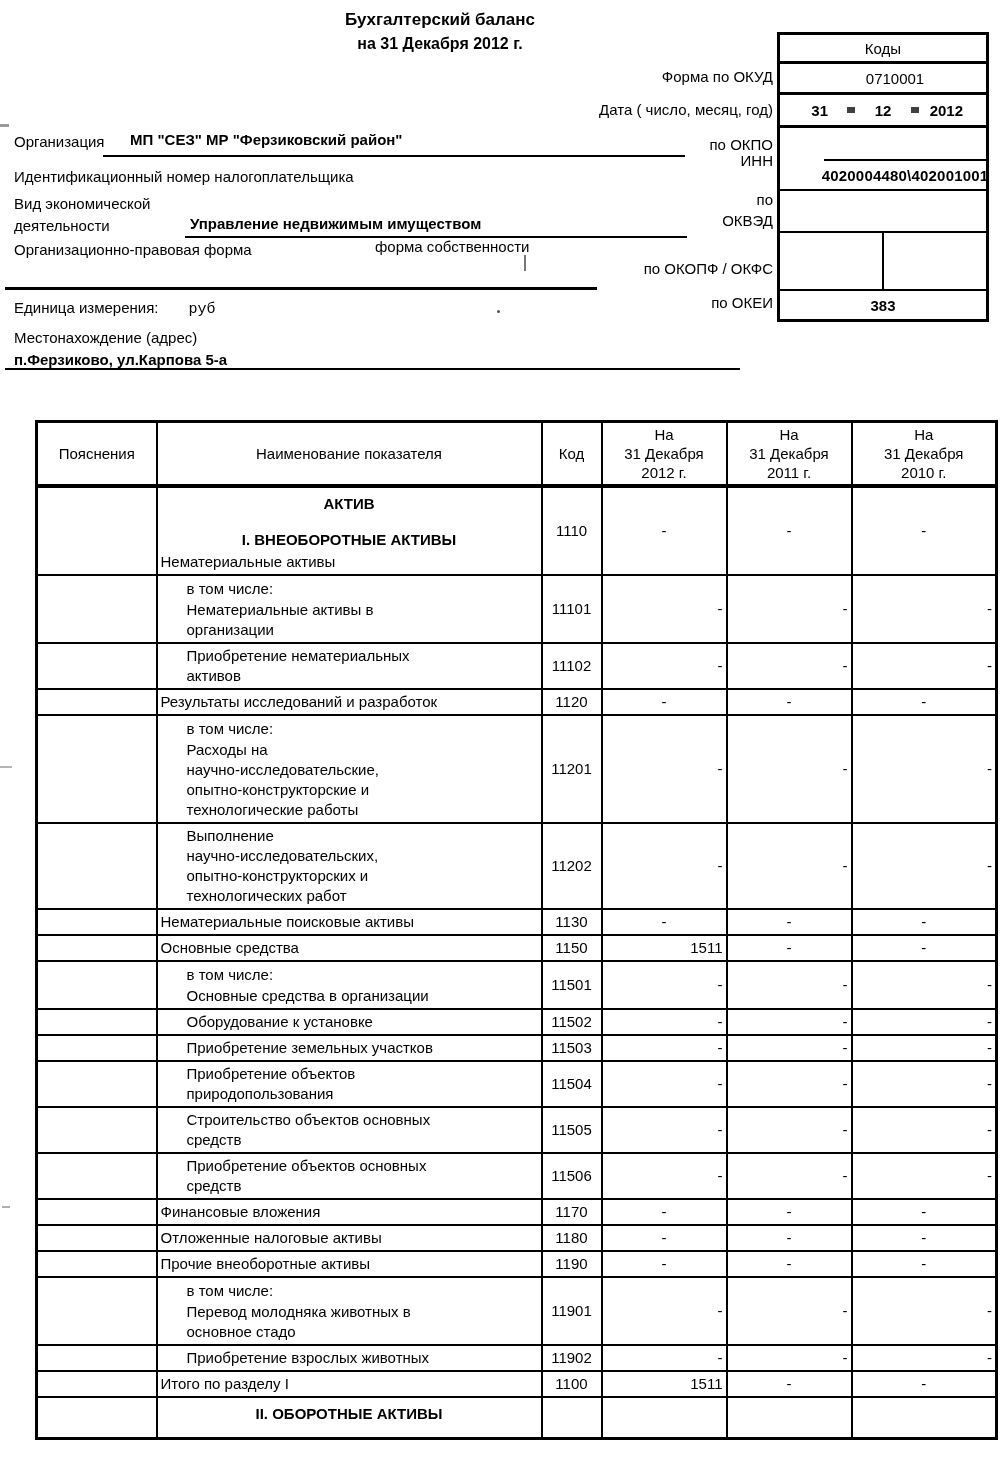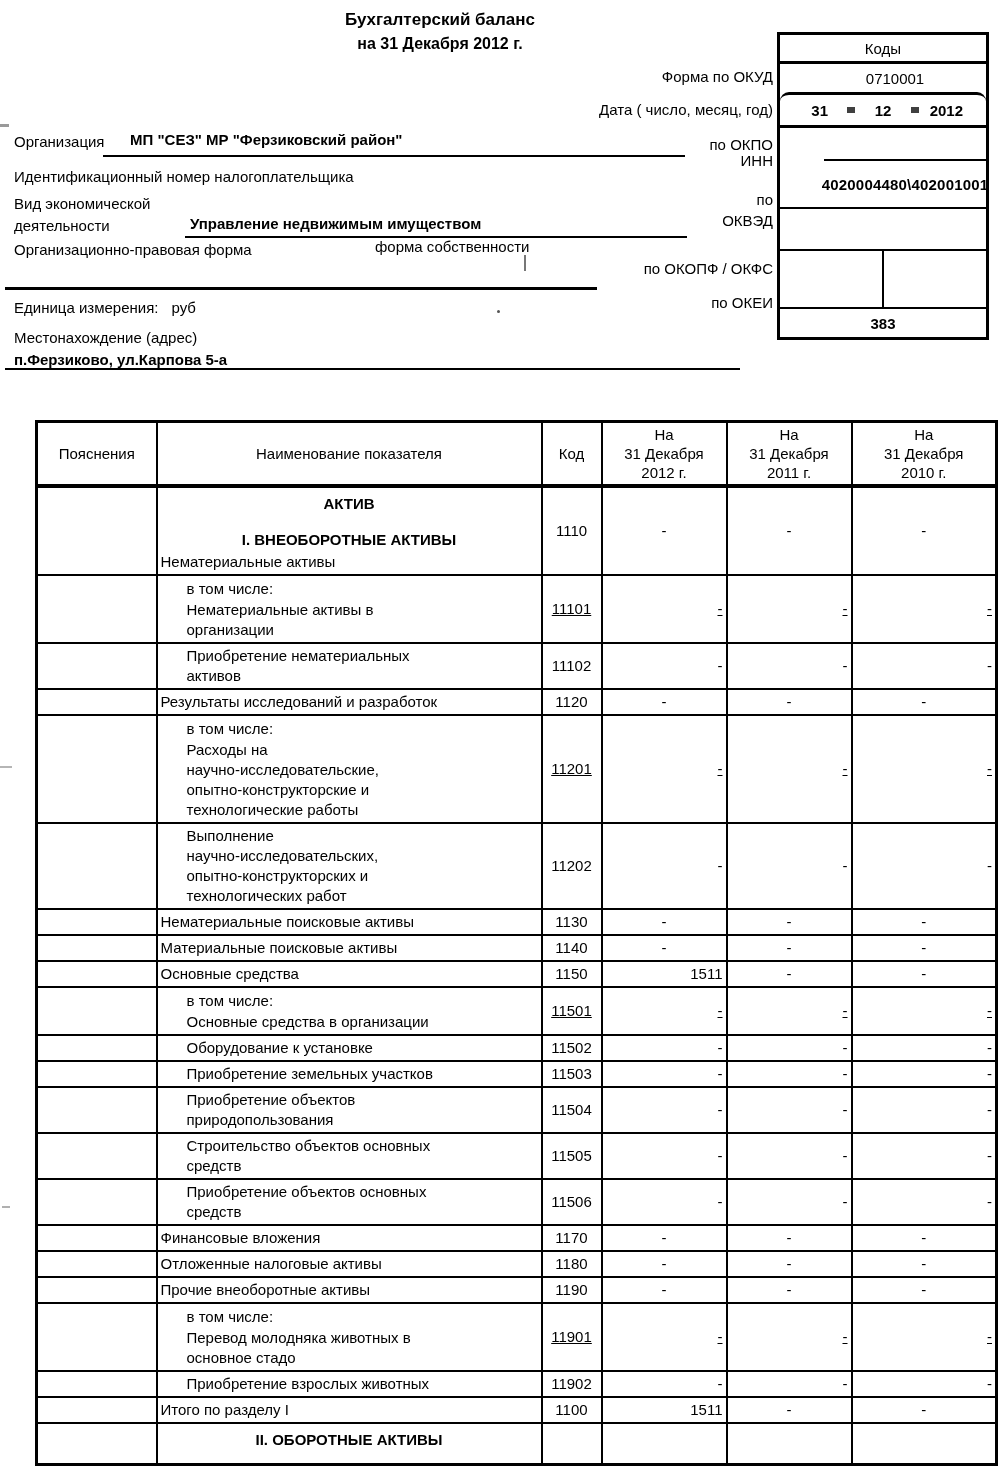--- a/index.html
+++ b/index.html
@@ -12,26 +12,26 @@
   
   #doc-title{top:10px;left:0;width:880px;text-align:center;font-size:17px;font-weight:bold;}
   #doc-subtitle{top:35px;left:0;width:880px;text-align:center;font-size:16px;font-weight:bold;}
   
   #codes{left:777px;top:32px;width:206px;border:3px solid #000;background:#fff;}
   .cp-row{border-top:2px solid #000;display:flex;align-items:center;justify-content:center;
           font-size:15px;box-sizing:border-box;}
   .cp-row:first-child{border-top:none;}
   .cp-kody{height:26px;}
   .cp-okud{height:31px;border-top-width:3px;padding-left:24px;}
-  .cp-date{height:33px;border-top-width:3px;padding:12px;border-radius:9px;}
+  .cp-date{height:33px;border-top-width:3px;padding:12px;}
   .cp-date .dcell{flex:1;display:flex;align-items:center;justify-content:center;height:100%;
                   font-weight:bold;border-left:8px solid #404040;}
   .cp-date .dcell:first-child{border-left:none;}
   .cp-okpo{height:34px;border-top-width:3px;}
-  .cp-inn{height:48px;font-weight:bold;letter-spacing:0.2px;margin-left:44px;}
+  .cp-inn{height:30px;font-weight:bold;letter-spacing:0.2px;margin-left:44px;}
   .cp-okved{height:42px;}
   .cp-okopf{height:58px;padding:0;}
   .cp-okopf .half{flex:1;height:100%;border-left:2px solid #000;}
   .cp-okopf .half:first-child{border-left:none;}
   .cp-okei{height:30px;font-weight:bold;}
   
   .rlabel{position:absolute;right:227px;text-align:right;font-size:15px;white-space:nowrap;line-height:21px;}
   #lbl-okud{top:66px;}
   #lbl-date{top:99px;}
   #lbl-okpo{top:134px;}
@@ -47,21 +47,21 @@
   #u-org{left:103px;top:155px;width:582px;height:2px;background:#000;}
   #f-taxid{left:14px;top:168px;}
   #f-act-l1{left:14px;top:195px;}
   #f-act-l2{left:14px;top:217px;}
   #f-act-value{left:190px;top:215px;text-align:right;}
   #u-act{left:185px;top:236px;width:502px;height:2px;background:#000;}
   #f-legal{left:14px;top:241px;}
   #f-owner{left:375px;top:238px;}
   #u-long{left:5px;top:287px;width:592px;height:3px;background:#000;}
   #f-unit{left:14px;top:299px;}
-  #f-unit .fvalue{font-weight:normal;margin-left:13px;}
+  #f-unit .fvalue{font-weight:normal;margin-left:30px;font-family:Liberation Mono, monospace;}
   #f-addr-label{left:14px;top:329px;}
   #f-addr-value{left:14px;top:351px;}
   #u-addr{left:5px;top:368px;width:735px;height:2px;background:#000;}
   
   .artifact{position:absolute;background:#9a9a9a;}
   #a1{left:0;top:124px;width:9px;height:3px;}
   #a2{left:0;top:766px;width:12px;height:2px;background:#b5b5b5;}
   #a3{left:2px;top:1206px;width:8px;height:2px;background:#b0b0b0;}
   #a4{left:524px;top:255px;width:2px;height:16px;background:#777;}
   #a5{left:497px;top:310px;width:3px;height:3px;background:#555;border-radius:50%;}
@@ -80,21 +80,21 @@
   td.c-v,td.c-v3{border-left:2px solid #000;}
   th.v1,td.v1{border-left:4px solid #000;}
   .nm{white-space:pre-line;line-height:20px;padding:1px 0;}
   .nm.ind{padding-left:26px;}
   .vtc{padding-left:26px;line-height:20px;padding-top:2px;}
   .aktiv{text-align:center;font-weight:bold;margin:5px 0 16px 0;line-height:20px;}
   .sec1{text-align:center;font-weight:bold;margin:0 0 1px 0;line-height:20px;}
   .sec2{text-align:center;font-weight:bold;line-height:20px;padding:5px 0 12px 0;}
   tr.r-first td{vertical-align:bottom;}
   tr.r-first td.c-code,tr.r-first td.c-v,tr.r-first td.c-v3{padding-bottom:3px;}
-  tr.r-vtc td.c-code,tr.r-vtc td.c-v,tr.r-vtc td.c-v3{padding-top:24px;text-decoration:underline;}
+  tr.r-vtc td.c-code,tr.r-vtc td.c-v,tr.r-vtc td.c-v3{padding-top:24px;}
   td.d-center{text-align:center;}
   td.d-right{text-align:right;padding-right:4px;}
   td.num{text-align:right;padding-right:7px;}
 </style>
 </head>
 <body>
 
 <div>
 
   <div class="abs" id="doc-title">Бухгалтерский баланс</div>
@@ -262,30 +262,20 @@
             <div class="nm">Нематериальные поисковые активы</div>
           </td>
           <td class="c-code">1130</td>
           <td class="c-v v1 d-center">-</td>
           <td class="c-v d-center">-</td>
           <td class="c-v3 d-center">-</td>
         </tr>
         <tr>
           <td class="c-expl"></td>
           <td class="c-name">
-            <div class="nm">Материальные поисковые активы</div>
-          </td>
-          <td class="c-code">1140</td>
-          <td class="c-v v1 d-center">-</td>
-          <td class="c-v d-center">-</td>
-          <td class="c-v3 d-center">-</td>
-        </tr>
-        <tr>
-          <td class="c-expl"></td>
-          <td class="c-name">
             <div class="nm">Основные средства</div>
           </td>
           <td class="c-code">1150</td>
           <td class="c-v v1 num">1511</td>
           <td class="c-v d-center">-</td>
           <td class="c-v3 d-center">-</td>
         </tr>
         <tr class="r-vtc">
           <td class="c-expl"></td>
           <td class="c-name">

